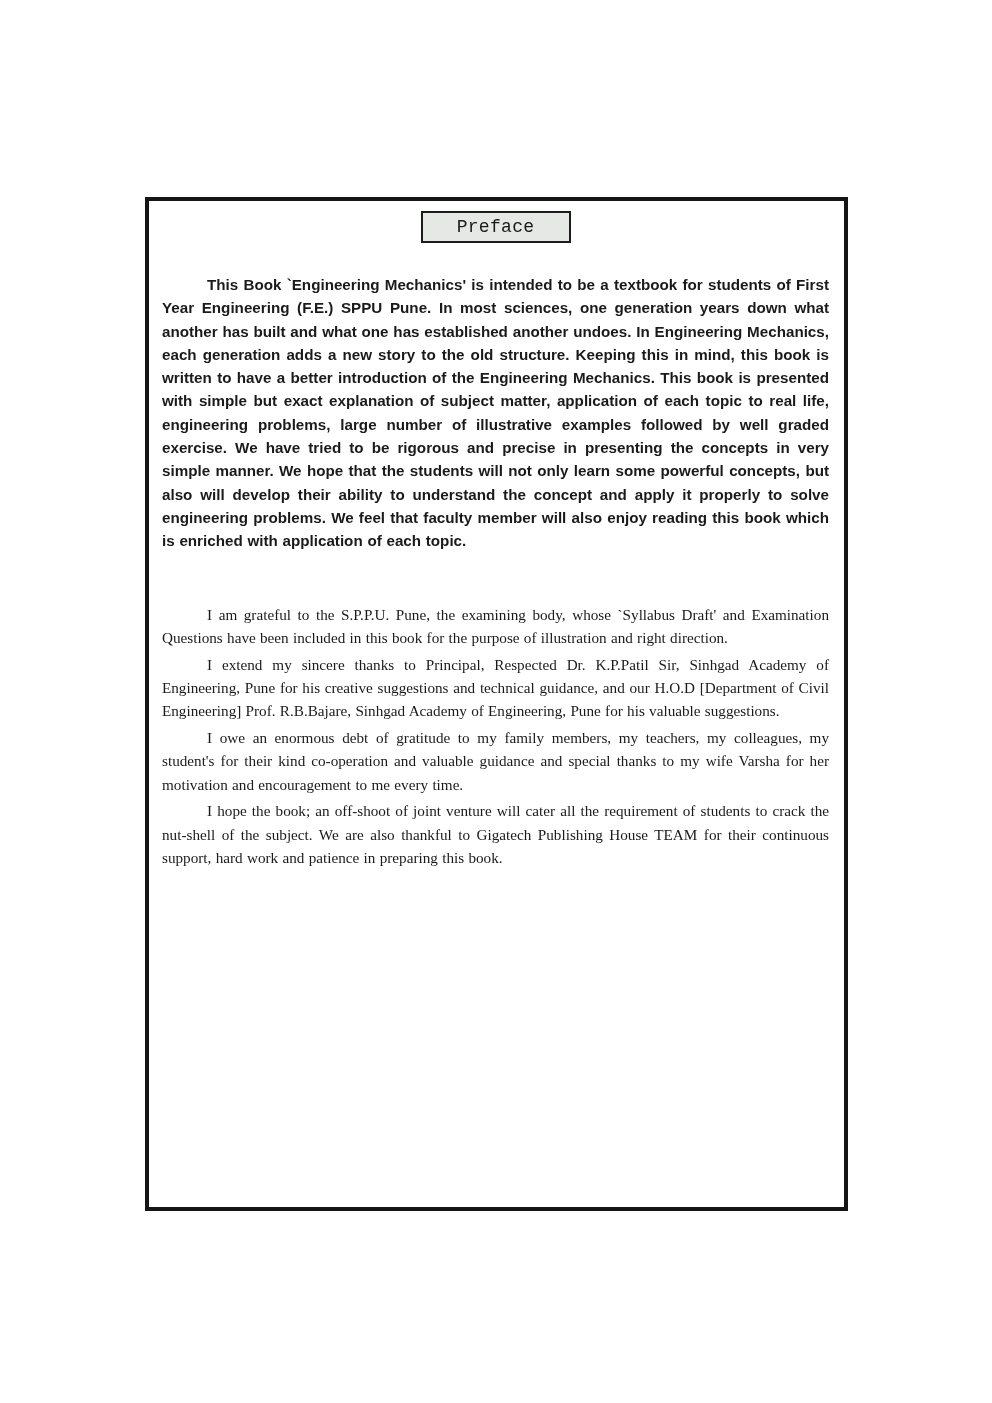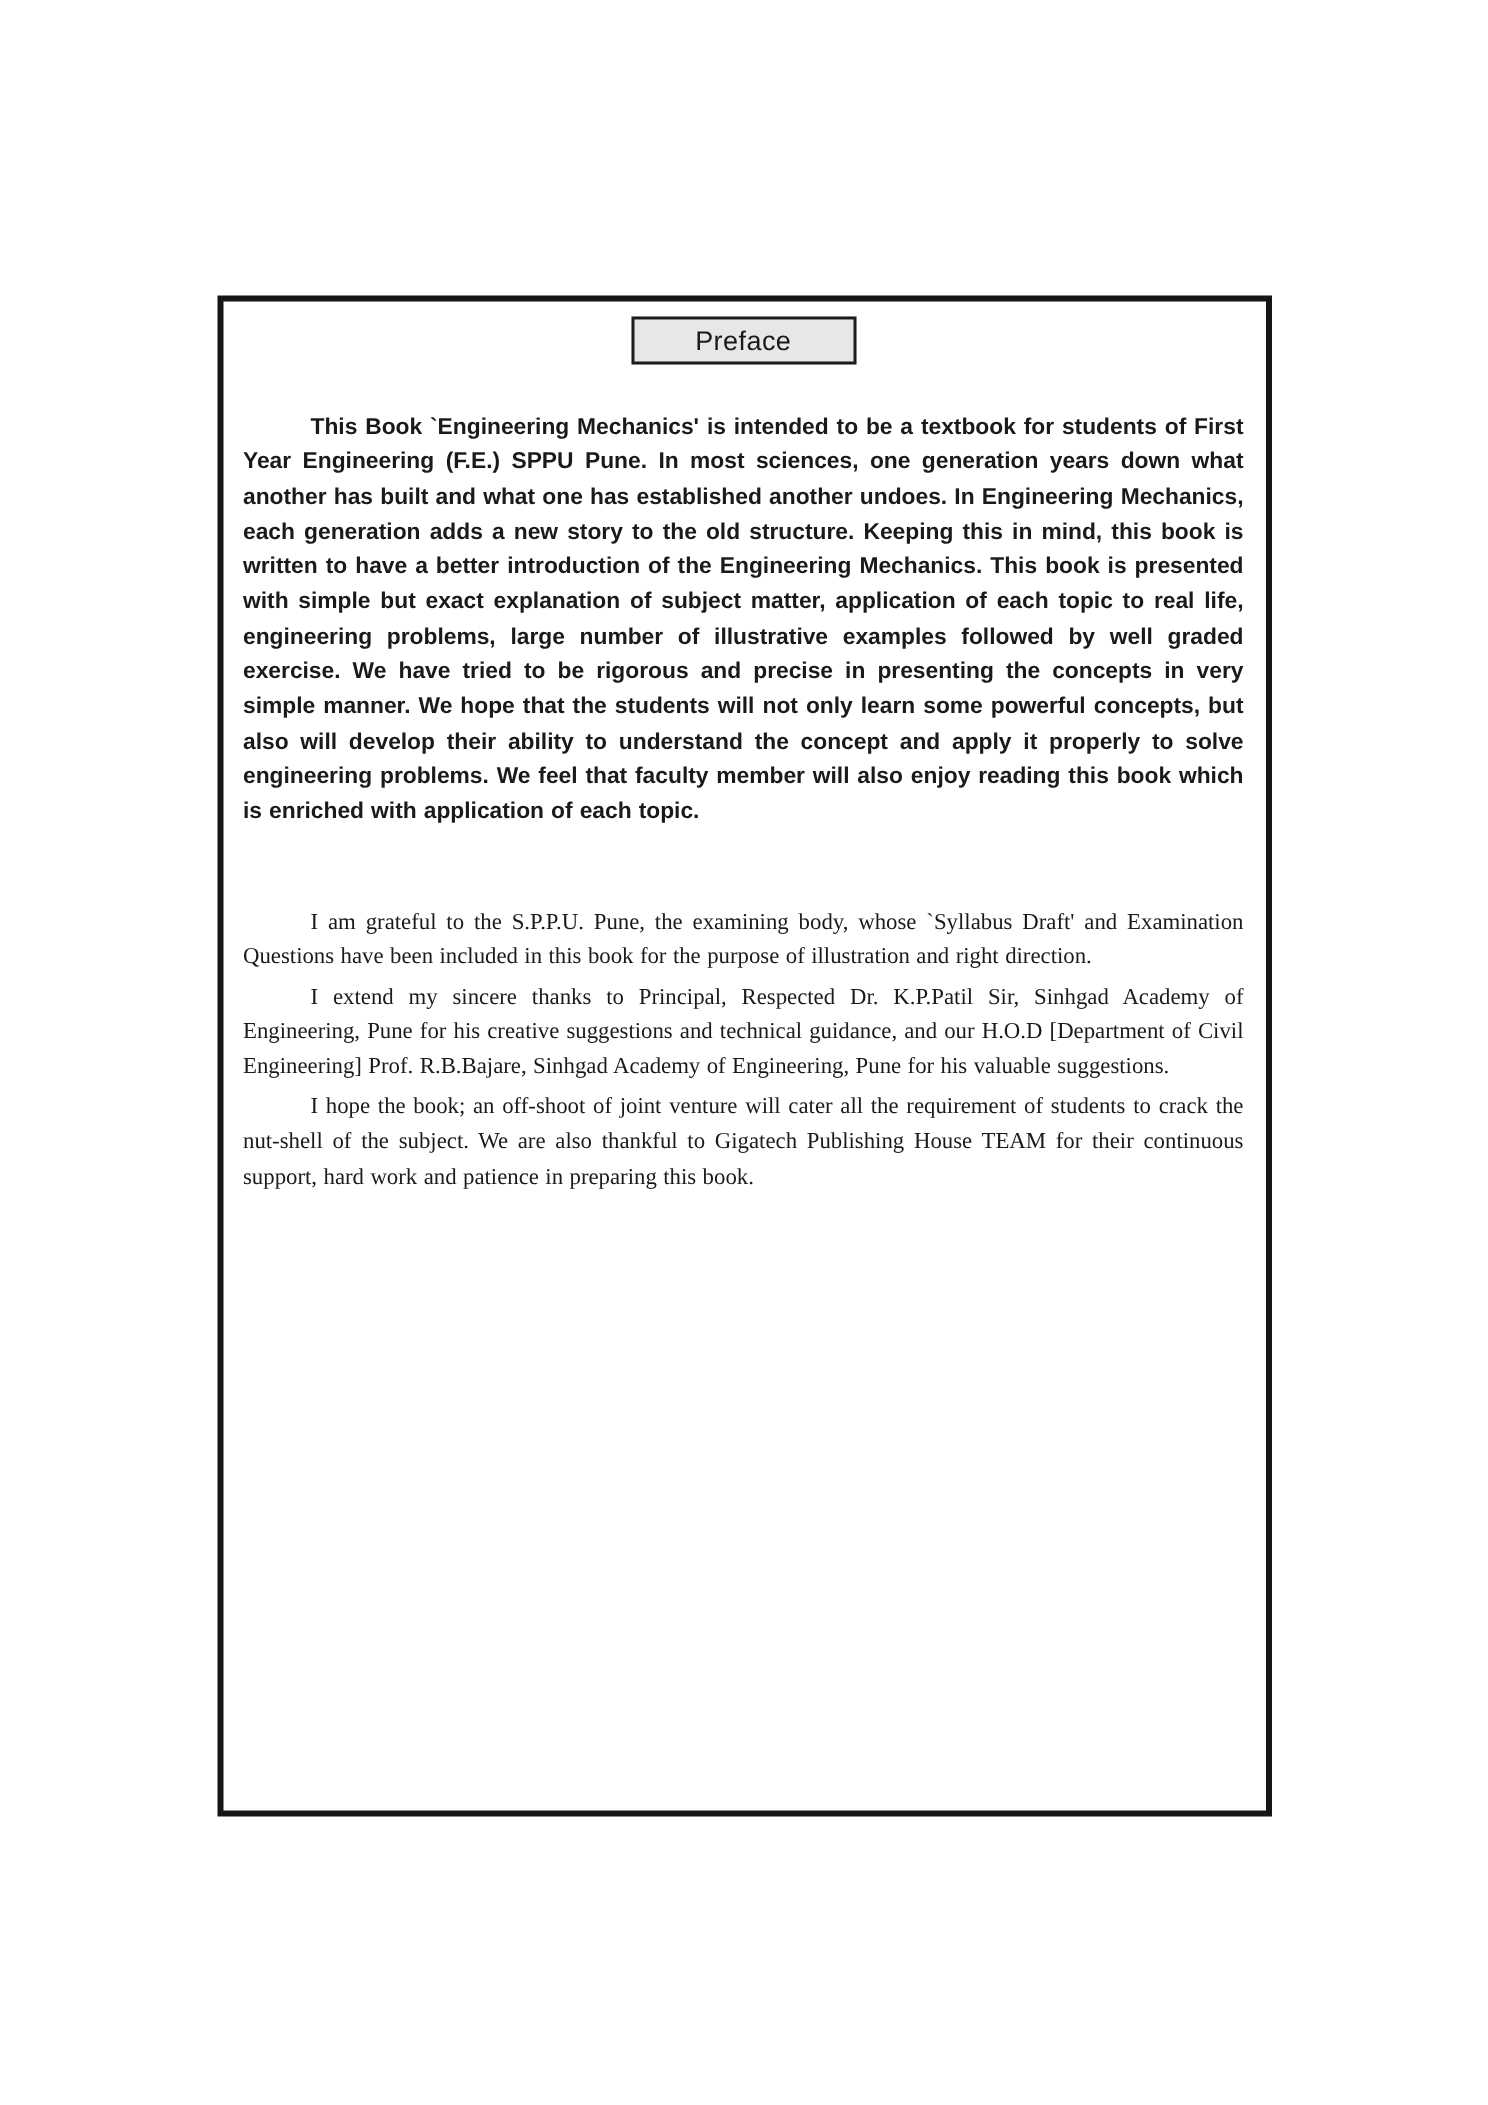--- a/index.html
+++ b/index.html
@@ -14,21 +14,21 @@
       position: absolute; left: 13px; top: 0; width: 667px;
       font-family: "Liberation Sans", sans-serif;
       font-size: 15.2px; color: #1a1a1a;
       line-height: 23.3px;
     }
     .title-wrap { text-align: center; }
     .title-box {
       display: inline-block;
       background: #e6e8e6;
       border: 2px solid #1c1c1c;
-      font-family: Liberation Sans, sans-serif;
+      font-family: Liberation Mono, monospace;
       font-size: 18px; letter-spacing: 0.3px;
       line-height: 28px; height: 28px;
       color: #1a1a1a;
     }
     .preface-title { margin-top: 10px; width: 146px; }
     .ack-title { width: 228px; }
     p {
       margin: 0; text-align: justify; text-indent: 45px;
       word-spacing: 0.5px;
     }
@@ -49,18 +49,19 @@
     </div>
     <div class="preface-text">
       <p>This Book `Engineering Mechanics' is intended to be a textbook for students of First Year Engineering (F.E.) SPPU Pune. In most sciences, one generation years down what another has built and what one has established another undoes. In Engineering Mechanics, each generation adds a new story to the old structure. Keeping this in mind, this book is written to have a better introduction of the Engineering Mechanics. This book is presented with simple but exact explanation of subject matter, application of each topic to real life, engineering problems, large number of illustrative examples followed by well graded exercise. We have tried to be rigorous and precise in presenting the concepts in very simple manner. We hope that the students will not only learn some powerful concepts, but also will develop their ability to understand the concept and apply it properly to solve engineering problems. We feel that faculty member will also enjoy reading this book which is enriched with application of each topic.</p>
     </div>
 
     <div class="ack-spacer"></div>
 
     <div class="ack-text">
       <p>I am grateful to the S.P.P.U. Pune, the examining body, whose `Syllabus Draft' and Examination Questions have been included in this book for the purpose of illustration and right direction.</p>
       <p>I extend my sincere thanks to Principal, Respected Dr. K.P.Patil Sir, Sinhgad Academy of Engineering, Pune for his creative suggestions and technical guidance, and our H.O.D [Department of Civil Engineering] Prof. R.B.Bajare, Sinhgad Academy of Engineering, Pune for his valuable suggestions.</p>
+      <p>I owe an enormous debt of gratitude to my family members, my teachers, my colleagues, my student's for their kind co-operation and valuable guidance and special thanks to my wife Varsha for her motivation and encouragement to me every time.</p>
       <p>I hope the book; an off-shoot of joint venture will cater all the requirement of students to crack the nut-shell of the subject. We are also thankful to Gigatech Publishing House TEAM for their continuous support, hard work and patience in preparing this book.</p>
     </div>
 
 
   </div>
 </div>
 
 </body></html>

